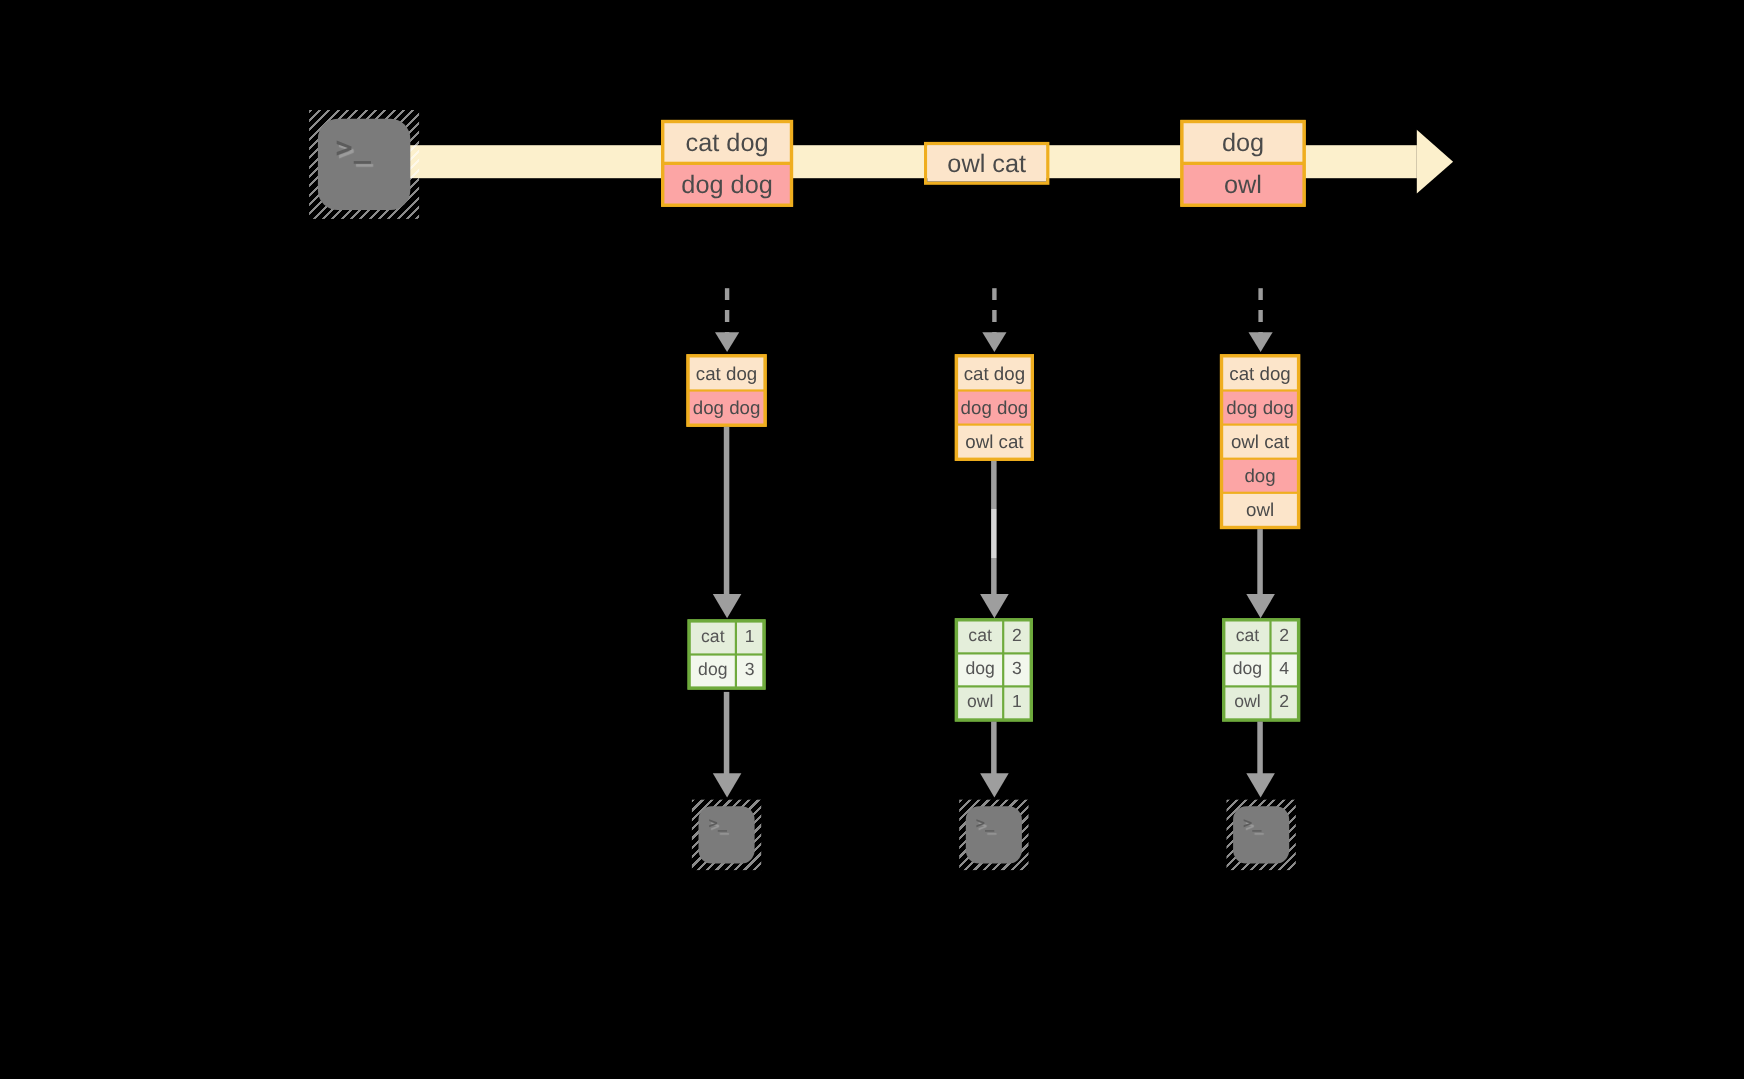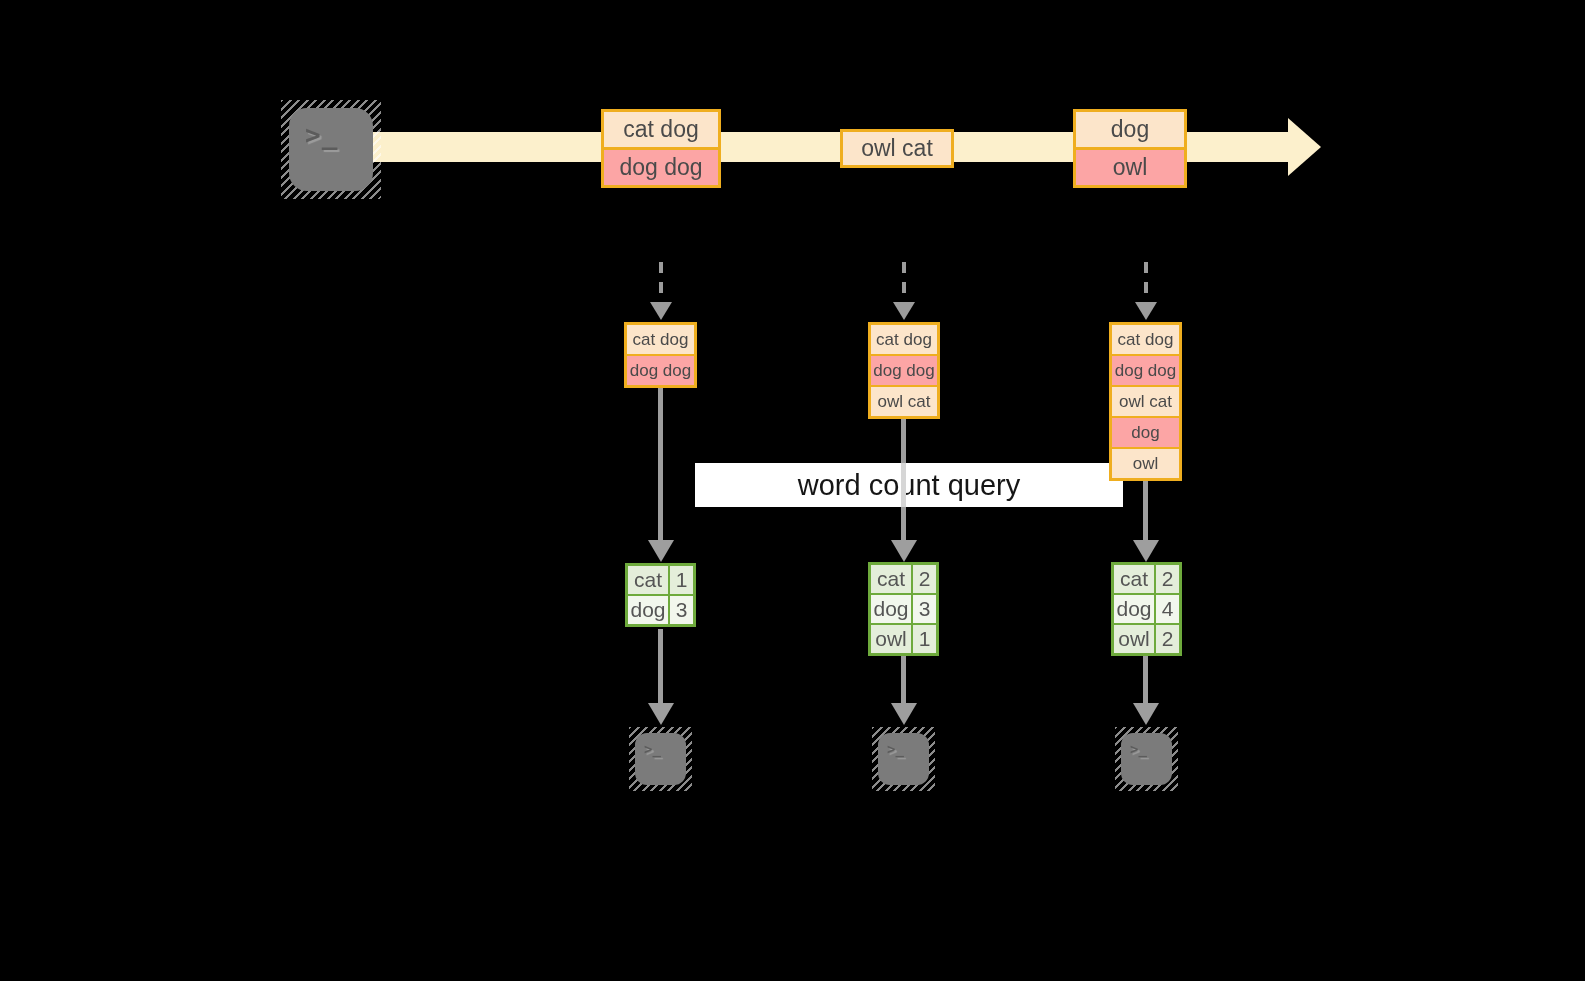--- a/index.html
+++ b/index.html
@@ -43,21 +43,21 @@
   .scell{width:100%;height:29px;line-height:29px;text-align:center;color:#4a4a4a;font-size:17px;}
 
   
   .query{position:absolute;left:695px;top:463px;width:428px;height:44px;background:#ffffff;
     display:flex;align-items:center;justify-content:center;
     color:#161616;font-size:29px;z-index:3;}
 
   
   .gtable{position:absolute;display:grid;grid-template-columns:40px 23px;gap:2px;
     background:#6eaa3c;border:3px solid #6eaa3c;z-index:4;}
-  .gcell{height:28px;line-height:28px;text-align:center;color:#555;font-size:21px;}
+  .gcell{height:28px;line-height:28px;text-align:center;color:#555;font-size:16px;}
   .row-a{background:#e4eeda;}
   .row-b{background:#f2f7ed;}
 
   
   .vline{position:absolute;width:5px;background:#9e9e9e;z-index:5;}
   .vline.two-tone{background:linear-gradient(180deg,#9e9e9e 0 44px,#d6d6d6 44px 88px,#9e9e9e 88px 100%);}
   .vhead{position:absolute;width:0;height:0;z-index:5;
     border-left:13px solid transparent;border-right:13px solid transparent;
     border-top:22px solid #9e9e9e;}
   .dline{position:absolute;width:4px;z-index:2;
@@ -109,23 +109,20 @@
     <div class="scell fill-a">owl cat</div>
   </div>
   <div class="stack" style="left:1109px;top:322px;width:73px;height:159px">
     <div class="scell fill-a">cat dog</div>
     <div class="scell fill-b">dog dog</div>
     <div class="scell fill-a">owl cat</div>
     <div class="scell fill-b">dog</div>
     <div class="scell fill-a">owl</div>
   </div>
 
-  <div class="query">
-    <span>word count query</span>
-  </div>
 
   <div class="vline" style="left:658px;top:388px;height:153px"></div>
   <div class="vhead" style="left:648px;top:540px"></div>
   <div class="vline two-tone" style="left:901px;top:419px;height:122px"></div>
   <div class="vhead" style="left:891px;top:540px"></div>
   <div class="vline" style="left:1143px;top:481px;height:60px"></div>
   <div class="vhead" style="left:1133px;top:540px"></div>
 
   <div class="gtable" style="left:625px;top:563px">
     <div class="gcell row-a">cat</div>

